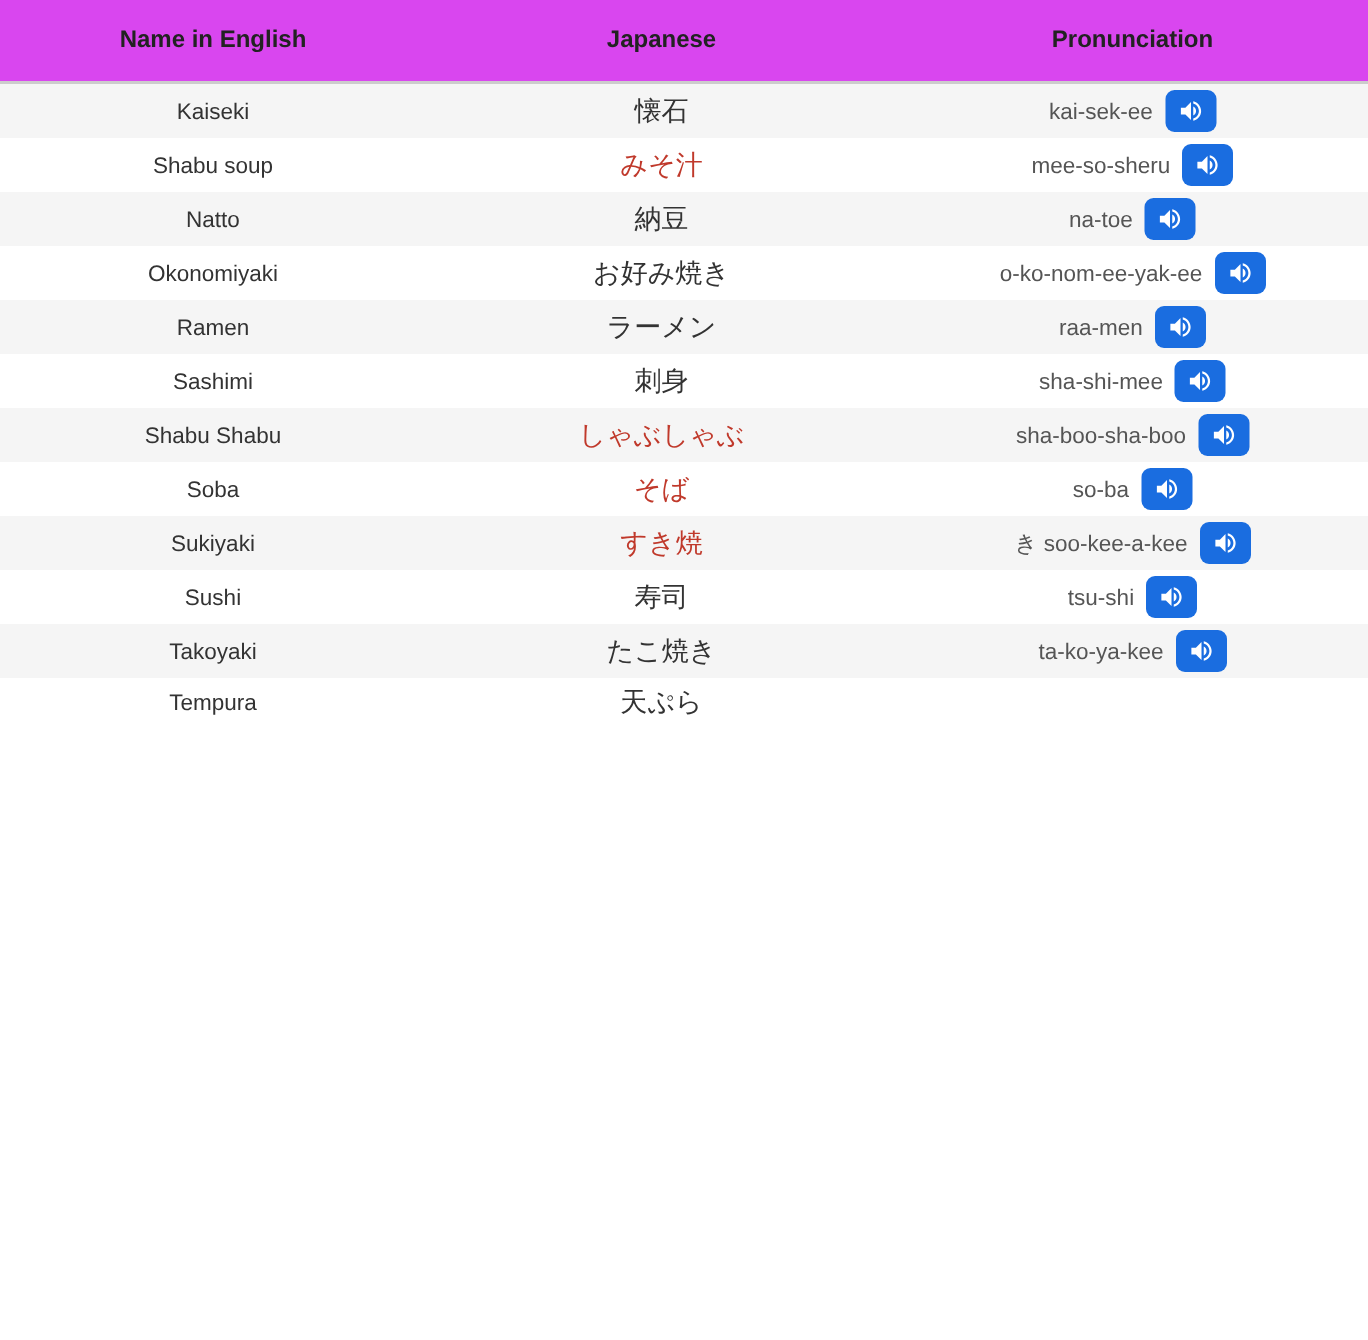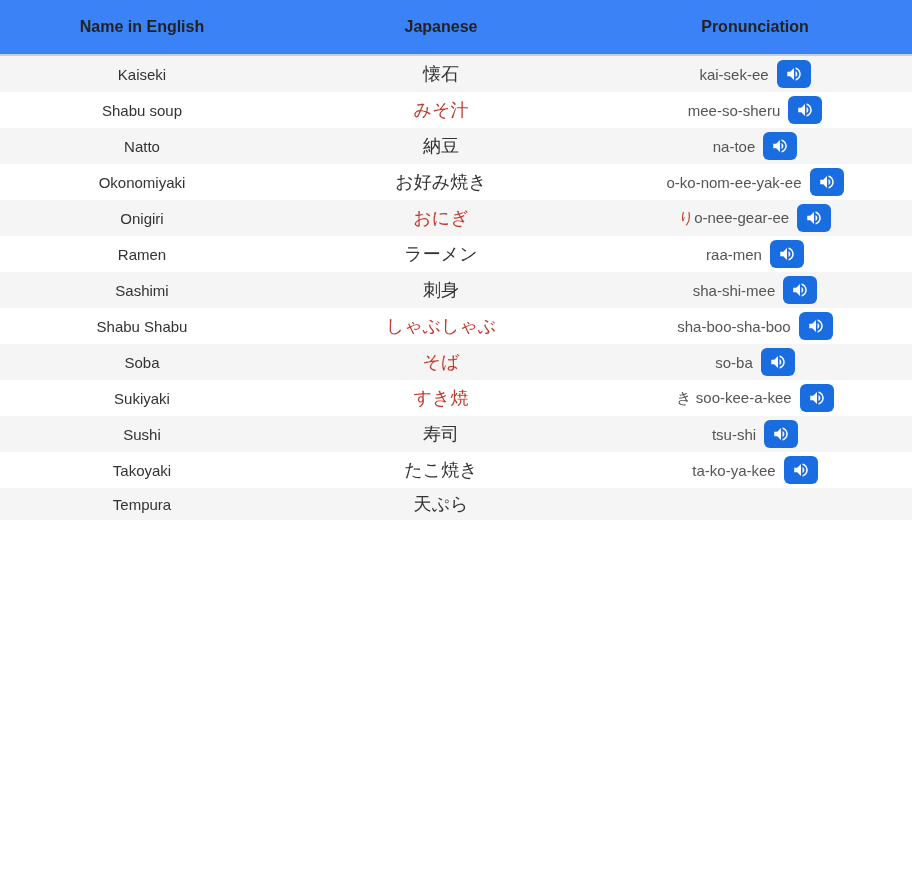--- a/index.html
+++ b/index.html
@@ -6,21 +6,21 @@
     body {
       font-family: Arial, sans-serif;
       background: #fff;
       color: #333;
     }
     table {
       width: 912px;
       border-collapse: collapse;
     }
     thead tr {
-      background: #3b82f6;
+      background: #d946ef;
       border-bottom: 2px solid #ccc;
     }
     thead th {
       padding: 18px 20px;
       font-weight: bold;
       font-size: 16px;
       color: #222;
       text-align: center;
     }
     tbody tr:nth-child(odd) {
@@ -142,34 +142,20 @@
             <span>o-ko-nom-ee-yak-ee</span>
             <button class="audio-btn">
               <svg viewBox="0 0 24 24" xmlns="http://www.w3.org/2000/svg">
     <path d="M3 9v6h4l5 5V4L7 9H3zm13.5 3c0-1.77-1.02-3.29-2.5-4.03v8.05c1.48-.73 2.5-2.25 2.5-4.02zM14 3.23v2.06c2.89.86 5 3.54 5 6.71s-2.11 5.85-5 6.71v2.06c4.01-.91 7-4.49 7-8.77s-2.99-7.86-7-8.77z"></path>
   </svg>
             </button>
           </div>
         </td>
       </tr>
       <tr>
-        <td class="col-english">Onigiri</td>
-        <td class="col-japanese japanese-red">おにぎ</td>
-        <td class="col-pronunciation">
-          <div class="pronunciation-cell">
-            <span><span style="color: rgb(192, 57, 43);">り</span>o-nee-gear-ee</span>
-            <button class="audio-btn">
-              <svg viewBox="0 0 24 24" xmlns="http://www.w3.org/2000/svg">
-    <path d="M3 9v6h4l5 5V4L7 9H3zm13.5 3c0-1.77-1.02-3.29-2.5-4.03v8.05c1.48-.73 2.5-2.25 2.5-4.02zM14 3.23v2.06c2.89.86 5 3.54 5 6.71s-2.11 5.85-5 6.71v2.06c4.01-.91 7-4.49 7-8.77s-2.99-7.86-7-8.77z"></path>
-  </svg>
-            </button>
-          </div>
-        </td>
-      </tr>
-      <tr>
         <td class="col-english">Ramen</td>
         <td class="col-japanese japanese-black">ラーメン</td>
         <td class="col-pronunciation">
           <div class="pronunciation-cell">
             <span>raa-men</span>
             <button class="audio-btn">
               <svg viewBox="0 0 24 24" xmlns="http://www.w3.org/2000/svg">
     <path d="M3 9v6h4l5 5V4L7 9H3zm13.5 3c0-1.77-1.02-3.29-2.5-4.03v8.05c1.48-.73 2.5-2.25 2.5-4.02zM14 3.23v2.06c2.89.86 5 3.54 5 6.71s-2.11 5.85-5 6.71v2.06c4.01-.91 7-4.49 7-8.77s-2.99-7.86-7-8.77z"></path>
   </svg>
             </button>

